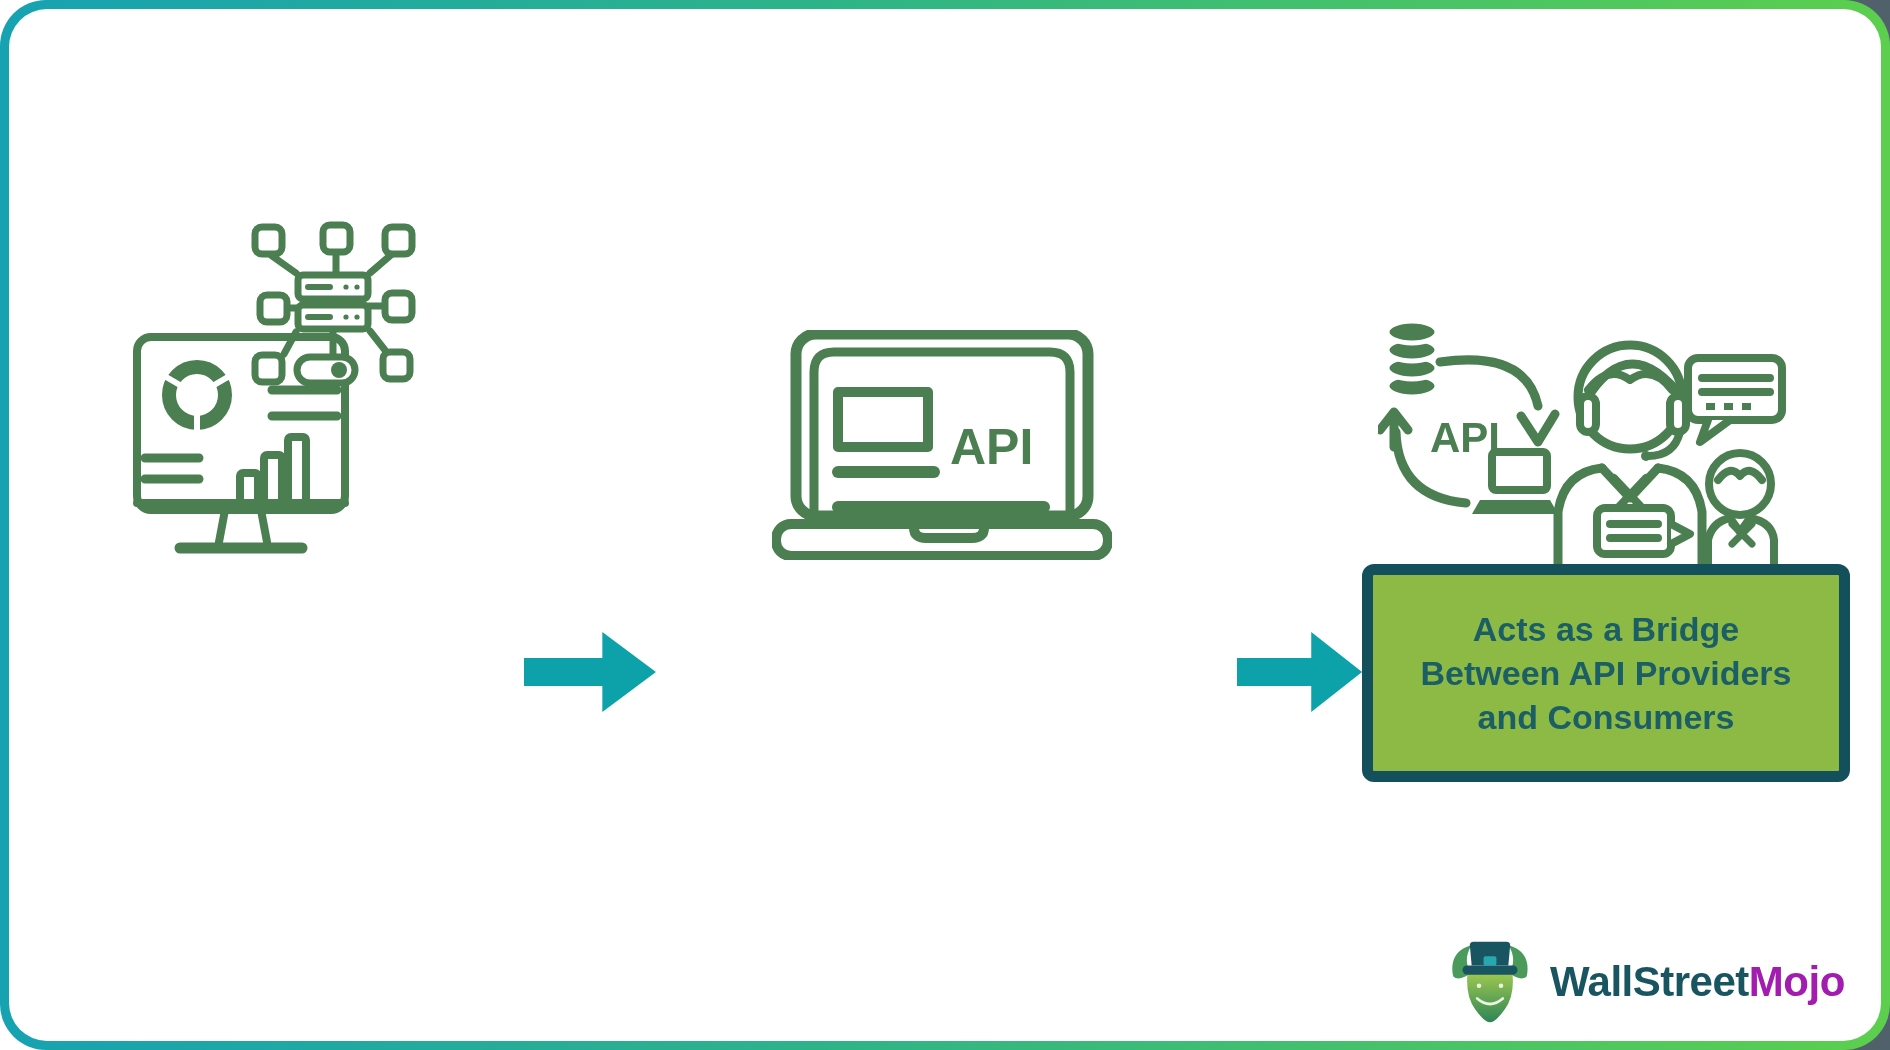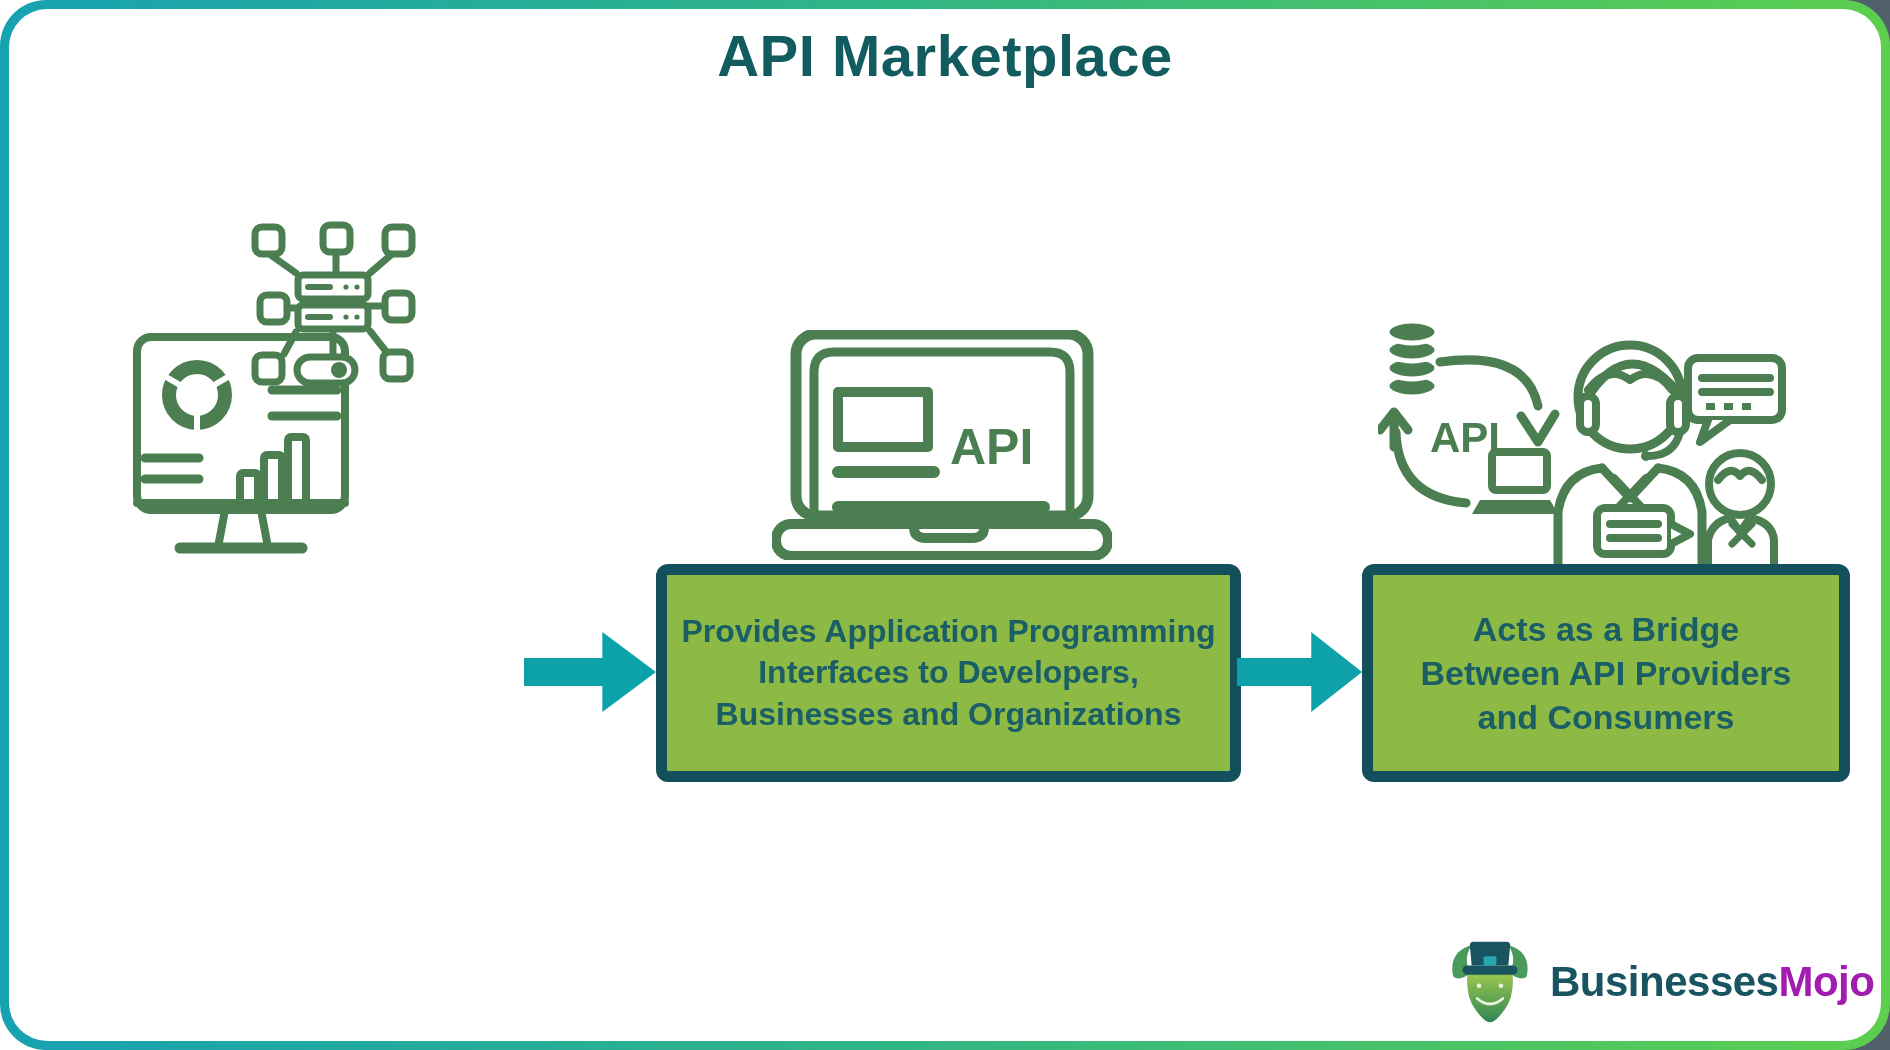--- a/index.html
+++ b/index.html
@@ -54,21 +54,20 @@
 
   <div class="corner tr"></div>
   <div class="corner br"></div>
 
   <div class="frame">
     <div class="frame-inner"></div>
   </div>
 
   <div class="content">
 
-    <h1 class="title">API Marketplace</h1>
 
     <svg class="icon-svg icon-1" viewBox="0 0 330 400" fill="none" stroke="#4b7e51" stroke-width="8" stroke-linecap="round" stroke-linejoin="round">
 
       <g>
         <rect x="25" y="167" width="208" height="173" rx="14"></rect>
         <line x1="25" y1="333" x2="233" y2="333"></line>
         <path d="M113 340 L107 372 M149 340 L155 372"></path>
         <line x1="68" y1="378" x2="190" y2="378" stroke-width="11"></line>
       </g>
 
@@ -196,23 +195,20 @@
         <path d="M352 246 L362 260 L372 246"></path>
         <path d="M354 252 L374 272 M374 252 L354 272" stroke-width="7"></path>
       </g>
     </svg>
 
 
     <svg class="arrow arrow-1" viewBox="0 0 130 84" preserveAspectRatio="none">
       <polygon points="0,28 76,28 76,2 128,42 76,82 76,56 0,56" fill="#0da2aa"></polygon>
     </svg>
 
-    <div class="flow-box box-2">
-      <div class="box-label">Provides Application Programming Interfaces to Developers, Businesses and Organizations</div>
-    </div>
 
     <svg class="arrow arrow-2" viewBox="0 0 130 84" preserveAspectRatio="none">
       <polygon points="0,28 76,28 76,2 128,42 76,82 76,56 0,56" fill="#0da2aa"></polygon>
     </svg>
 
     <div class="flow-box box-3">
       <div class="box-label">Acts as a Bridge Between API Providers and Consumers</div>
     </div>
 
     <div class="logo">
@@ -227,18 +223,18 @@
         <path d="M88 42 C92 24 84 12 68 8 C76 20 74 32 68 38 C76 44 84 46 88 42 Z" fill="#4a9a5b"></path>
         <path d="M24 34 Q20 62 32 78 Q42 92 48 92 Q54 92 64 78 Q76 62 72 34 Z" fill="url(#bullface)"></path>
         <path d="M26 8 Q26 4 30 4 H66 Q70 4 70 8 L68 30 H28 Z" fill="#185561"></path>
         <rect x="18" y="30" width="60" height="10" rx="5" fill="#185561"></rect>
         <rect x="41" y="20" width="14" height="10" rx="2" fill="#27a8b0"></rect>
         <circle cx="36" cy="52" r="2.5" fill="#e8f5e0"></circle>
         <circle cx="60" cy="52" r="2.5" fill="#e8f5e0"></circle>
         <path d="M34 66 Q48 78 62 66" stroke="#e8f5e0" stroke-width="3" fill="none" stroke-linecap="round"></path>
       </svg>
       <div class="logo-text">
-        <span class="dark">Businesses</span><span class="teal">Mojo</span>
+        <span class="dark">WallStreet</span><span class="teal">Mojo</span>
       </div>
     </div>
 
   </div>
 </div>
 
 </body></html>

